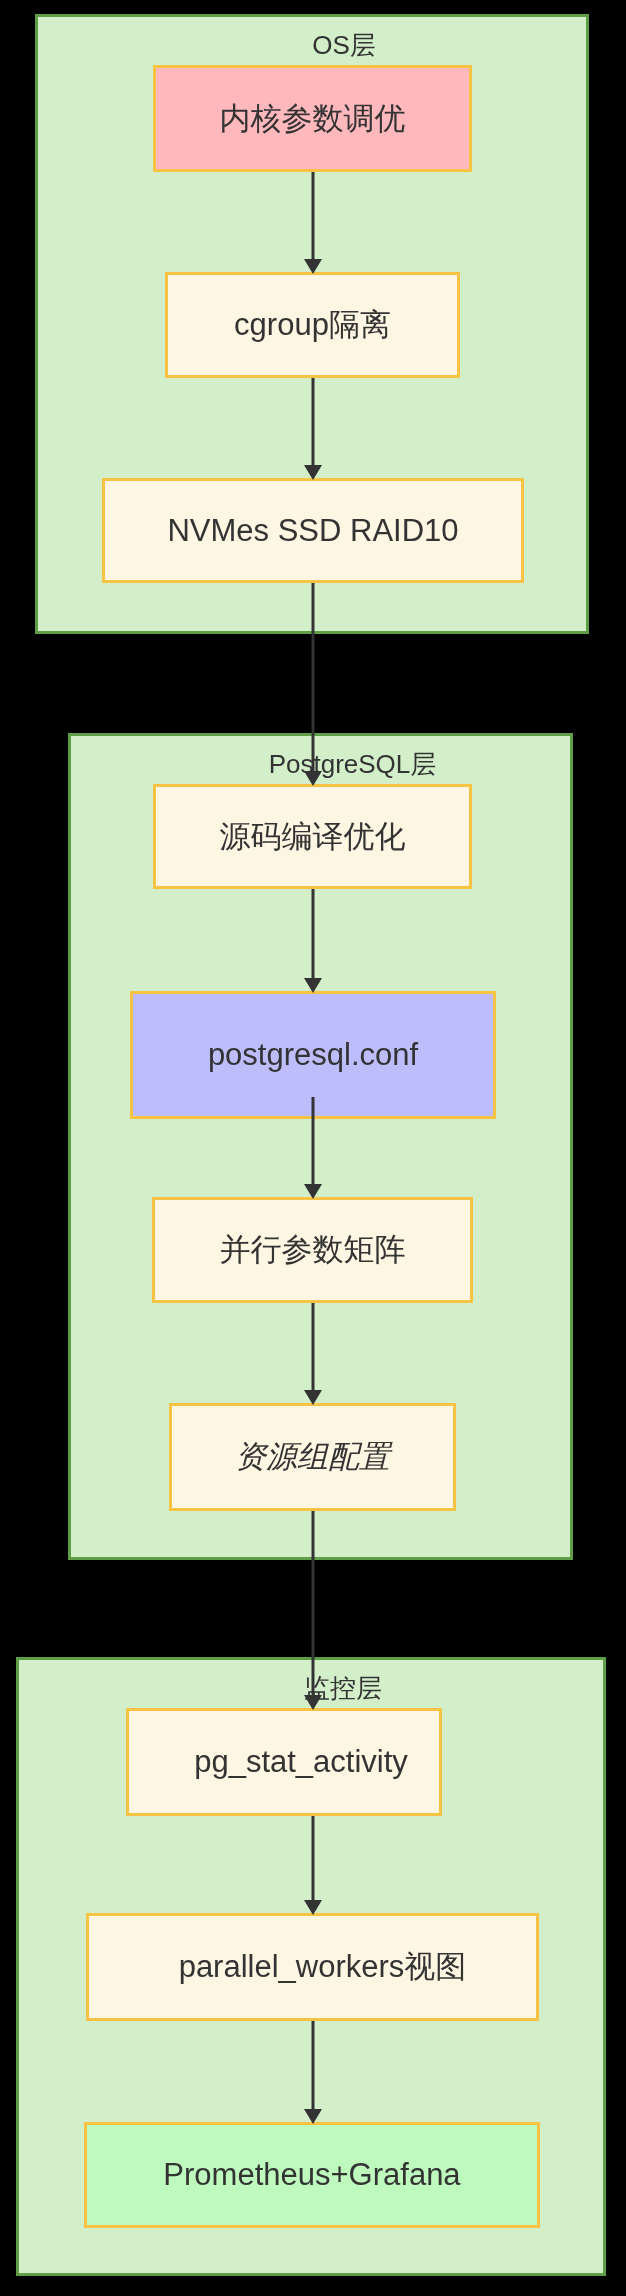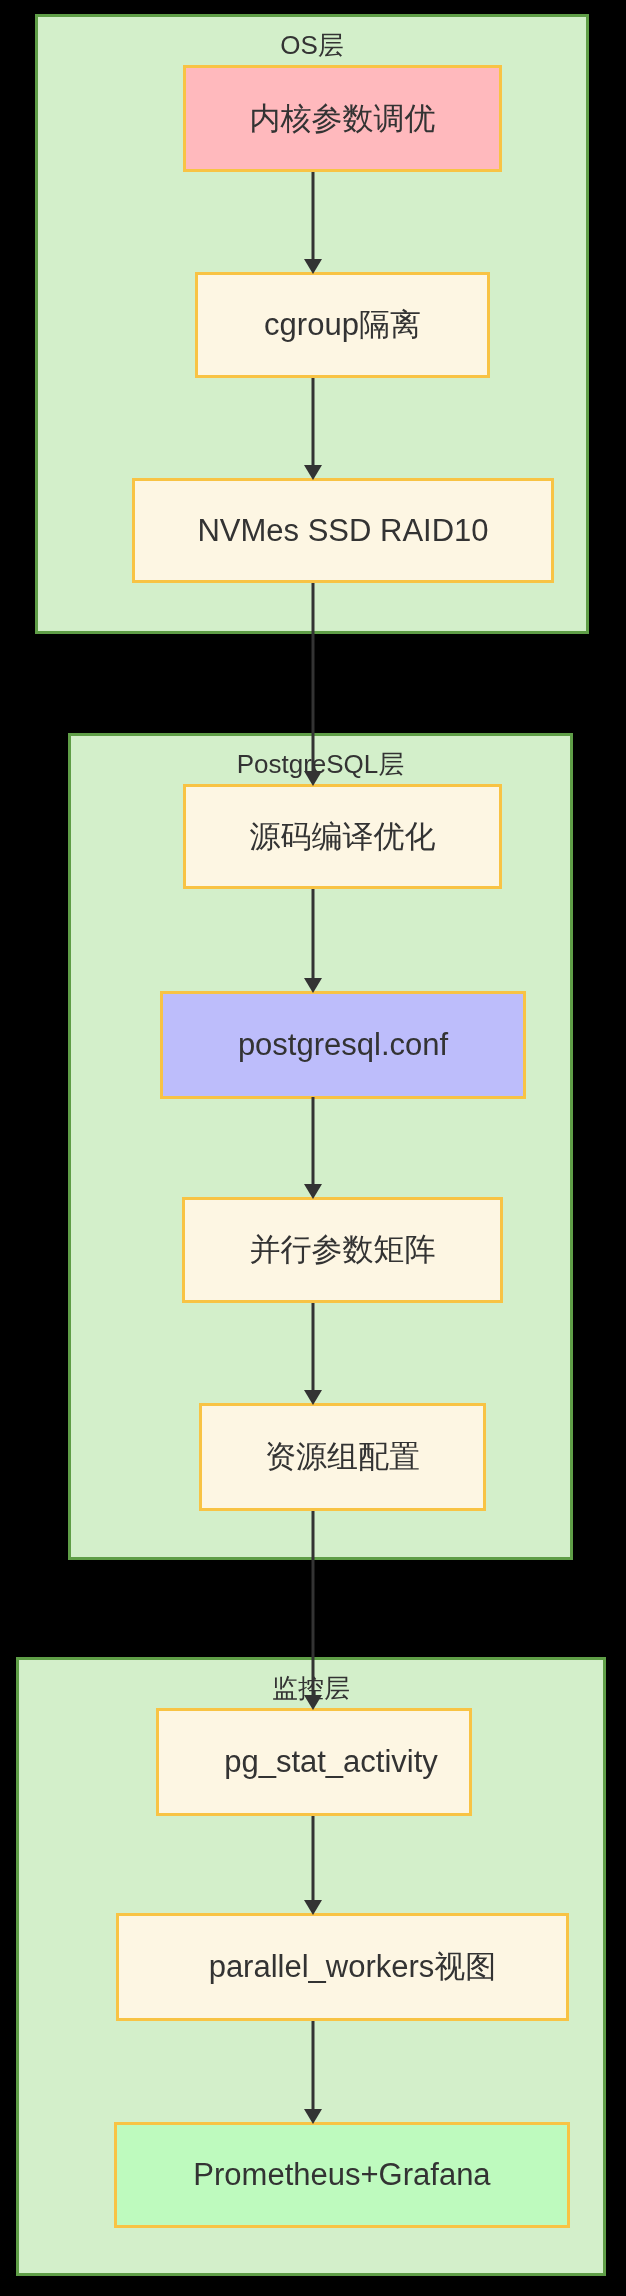--- a/index.html
+++ b/index.html
@@ -18,34 +18,34 @@
   }
   .layer-title {
     position: absolute;
     top: 13px;
     left: 0;
     width: 100%;
     text-align: center;
     font-size: 26px;
     line-height: 1.2;
     z-index: 2;
+    padding-left: 32px;
   }
   .node {
     position: absolute;
     border: 3px solid;
     box-sizing: border-box;
     display: flex;
     align-items: center;
     justify-content: center;
     font-size: 31px;
     line-height: 1.2;
     text-align: center;
     z-index: 10;
     white-space: nowrap;
-    margin-left: 30px;
   }
   .edges {
     position: absolute;
     top: 0; left: 0;
     width: 626px;
     height: 2296px;
     z-index: 20;
     pointer-events: none;
   }
   .edges line { stroke: currentColor; stroke-width: 3; }
@@ -53,21 +53,21 @@
 
   
   .layer-os   { left:35px;  top:14px;   width:554px; height:620px; }
   .layer-pg   { left:68px;  top:733px;  width:505px; height:827px; }
   .layer-mon  { left:16px;  top:1657px; width:590px; height:619px; }
 
   .node-kernel     { left:153px; top:65px;   width:319px; height:107px; }
   .node-cgroup     { left:165px; top:272px;  width:295px; height:106px; }
   .node-nvme       { left:102px; top:478px;  width:422px; height:105px; }
   .node-source     { left:153px; top:784px;  width:319px; height:105px; }
-  .node-conf       { left:130px; top:991px;  width:366px; height:108px; }
+  .node-conf       { left:130px; top:991px;  width:366px; height:128px; }
   .node-matrix     { left:152px; top:1197px; width:321px; height:106px; }
   .node-resource   { left:169px; top:1403px; width:287px; height:108px; }
   .node-pgstat     { left:126px; top:1708px; width:316px; height:108px;padding-left:34px; }
   .node-pworkers   { left:86px;  top:1913px; width:453px; height:108px;padding-left:20px; }
   .node-prometheus { left:84px;  top:2122px; width:456px; height:106px; }
 </style>
 </head>
 <body>
 
 <div class="canvas" style="background-color: rgb(0, 0, 0); color: rgb(51, 51, 51);">
@@ -89,21 +89,21 @@
   <div class="node node-cgroup" style="background-color: rgb(253, 246, 227); border-color: rgb(248, 195, 68);">cgroup隔离</div>
 
   <div class="node node-nvme" style="background-color: rgb(253, 246, 227); border-color: rgb(248, 195, 68);">NVMes SSD RAID10</div>
 
   <div class="node node-source" style="background-color: rgb(253, 246, 227); border-color: rgb(248, 195, 68);">源码编译优化</div>
 
   <div class="node node-conf" style="background-color: rgb(189, 189, 251); border-color: rgb(248, 195, 68);">postgresql.conf</div>
 
   <div class="node node-matrix" style="background-color: rgb(253, 246, 227); border-color: rgb(248, 195, 68);">并行参数矩阵</div>
 
-  <div class="node node-resource" style="background-color: rgb(253, 246, 227); border-color: rgb(248, 195, 68);">资源组配置</div>
+  <div class="node node-resource" style="background-color: rgb(253, 246, 227); border-color: rgb(248, 195, 68); font-style: italic;">资源组配置</div>
 
   <div class="node node-pgstat" style="background-color: rgb(253, 246, 227); border-color: rgb(248, 195, 68);">pg_stat_activity</div>
 
   <div class="node node-pworkers" style="background-color: rgb(253, 246, 227); border-color: rgb(248, 195, 68);">parallel_workers视图</div>
 
   <div class="node node-prometheus" style="background-color: rgb(190, 250, 190); border-color: rgb(248, 195, 68);">Prometheus+Grafana</div>
 
   <svg class="edges" viewBox="0 0 626 2296" xmlns="http://www.w3.org/2000/svg" style="color: rgb(51, 51, 51);">
     <g>
       <line x1="313" y1="172" x2="313" y2="261"></line>

